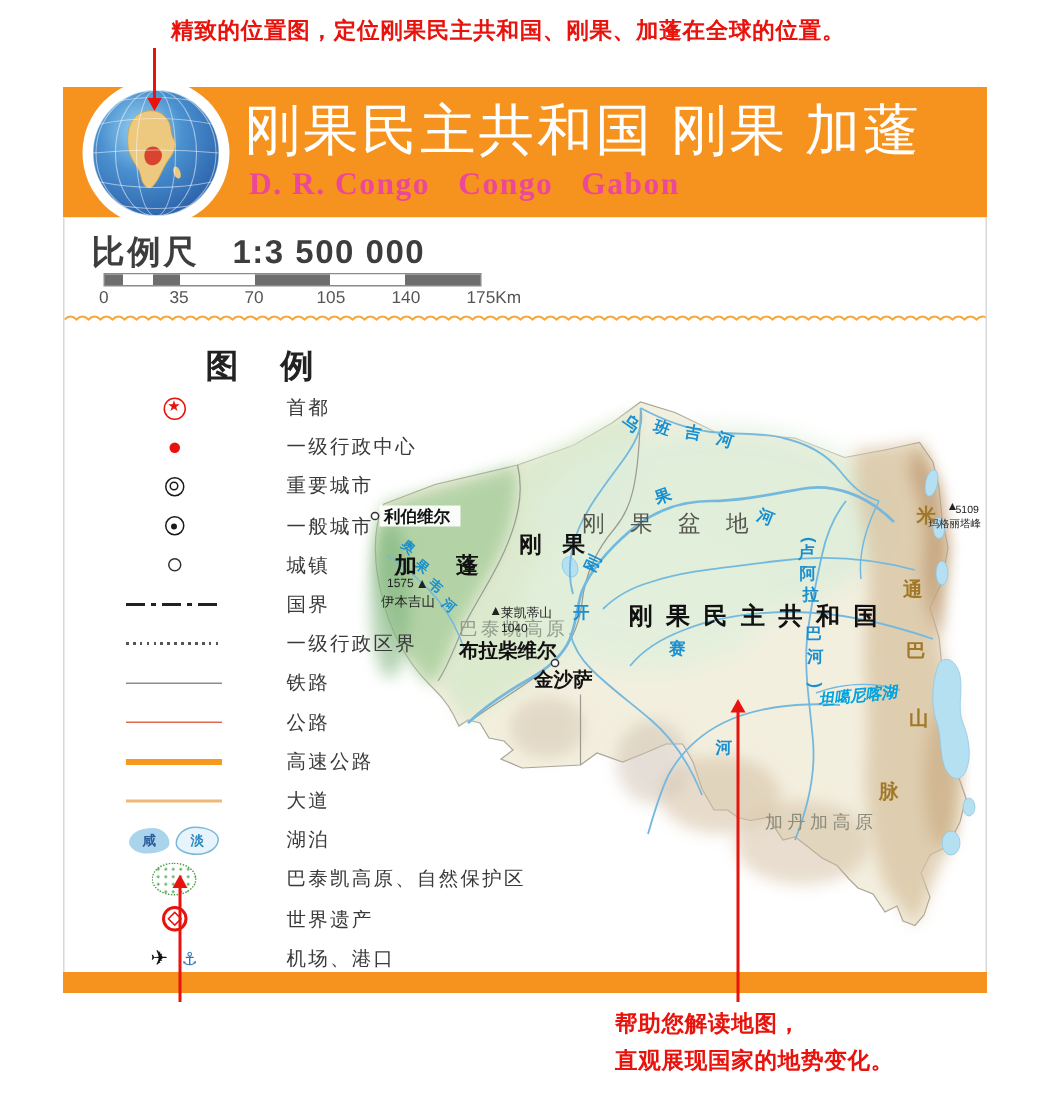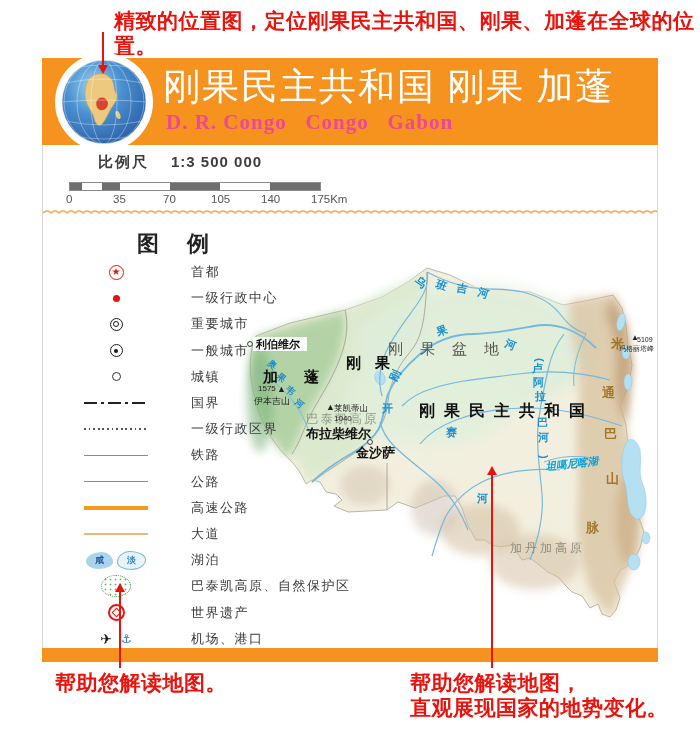--- a/index.html
+++ b/index.html
@@ -1,37 +1,37 @@
 <!DOCTYPE html>
 <html><head>
 <meta charset="utf-8">
 <style>
   html,body{margin:0;padding:0;background:#fff;}
   #page{position:relative;width:700px;height:731px;background:#fff;overflow:hidden;
         font-family:"Liberation Sans","DejaVu Sans",sans-serif;}
   
-  .note{position:absolute;font-size:21px;font-weight:700;color:#e8130c;line-height:25px;letter-spacing:.5px;}
+  .note{position:absolute;font-size:15px;font-weight:700;color:#e8130c;line-height:25px;letter-spacing:.5px;}
   #note-top{left:114px;top:8px;}
   #note-bl{left:55px;top:670px;}
   #note-br{left:410px;top:670px;}
   .arrow-line{position:absolute;width:2px;background:#e8130c;z-index:9;}
   .arrow-head{position:absolute;width:0;height:0;z-index:9;}
   .head-down{border-left:5px solid transparent;border-right:5px solid transparent;border-top:9px solid #e8130c;}
   .head-up{border-left:5px solid transparent;border-right:5px solid transparent;border-bottom:9px solid #e8130c;}
   
   #header{position:absolute;left:42px;top:58px;width:616px;height:87px;background:#f6921e;}
   #globe-wrap{position:absolute;left:53px;top:51px;width:102px;height:102px;z-index:3;}
   #title{position:absolute;left:163px;top:62px;font-family:"Liberation Serif","DejaVu Serif",serif;
          font-size:37px;font-weight:400;color:#fff;letter-spacing:2px;white-space:nowrap;z-index:3;}
   #subtitle{position:absolute;left:166px;top:110px;font-family:"Liberation Serif","DejaVu Serif",serif;
             font-size:21px;font-weight:700;color:#ec4899;letter-spacing:1px;white-space:pre;z-index:3;}
   
   #box{position:absolute;left:42px;top:145px;width:616px;height:517px;background:#fff;
        border-left:1px solid #d8d8d8;border-right:1px solid #d8d8d8;box-sizing:border-box;}
-  #scale-row{position:absolute;left:18px;top:8px;font-size:15px;font-weight:700;color:#3d3d3d;letter-spacing:2px;margin-left:37px;}
+  #scale-row{position:absolute;left:18px;top:8px;font-size:22px;font-weight:700;color:#3d3d3d;letter-spacing:2px;}
   #scale-ratio{margin-left:22px;letter-spacing:1px;}
   #scalebar{position:absolute;left:26px;top:37px;width:250px;height:7px;border:1px solid #8a8a8a;display:flex;}
   #scalebar .seg{height:100%;}
   .sd{background:#6e6e6e;} .sw{background:#fff;}
   #scale-ticks{position:absolute;left:26px;top:48px;width:290px;height:14px;font-size:11.5px;color:#555;}
   #scale-ticks span{position:absolute;top:0;}
   #wavy{position:absolute;left:0;top:62px;width:614px;height:10px;}
   
   #legend-title{position:absolute;left:55px;top:84px;width:150px;text-align:center;
                 font-size:22px;font-weight:700;color:#222;letter-spacing:28px;text-indent:28px;white-space:nowrap;}
@@ -370,21 +370,20 @@
         <text x="374" y="208">巴</text>
         <text x="376" y="253">山</text>
         <text x="356" y="302">脉</text>
       </g>
     </g>
   </svg>
 
   <div id="obar"></div>
 
   <div class="note" id="note-bl">
-    <div>帮助您解读地图。</div>
   </div>
   <div class="note" id="note-br">
     <div>帮助您解读地图，</div>
     <div>直观展现国家的地势变化。</div>
   </div>
   <div class="arrow-head head-up" style="left:115px;top:583px;"></div>
   <div class="arrow-line" style="left:119px;top:591px;height:77px;"></div>
   <div class="arrow-head head-up" style="left:487px;top:466px;"></div>
   <div class="arrow-line" style="left:491px;top:474px;height:194px;"></div>
 

